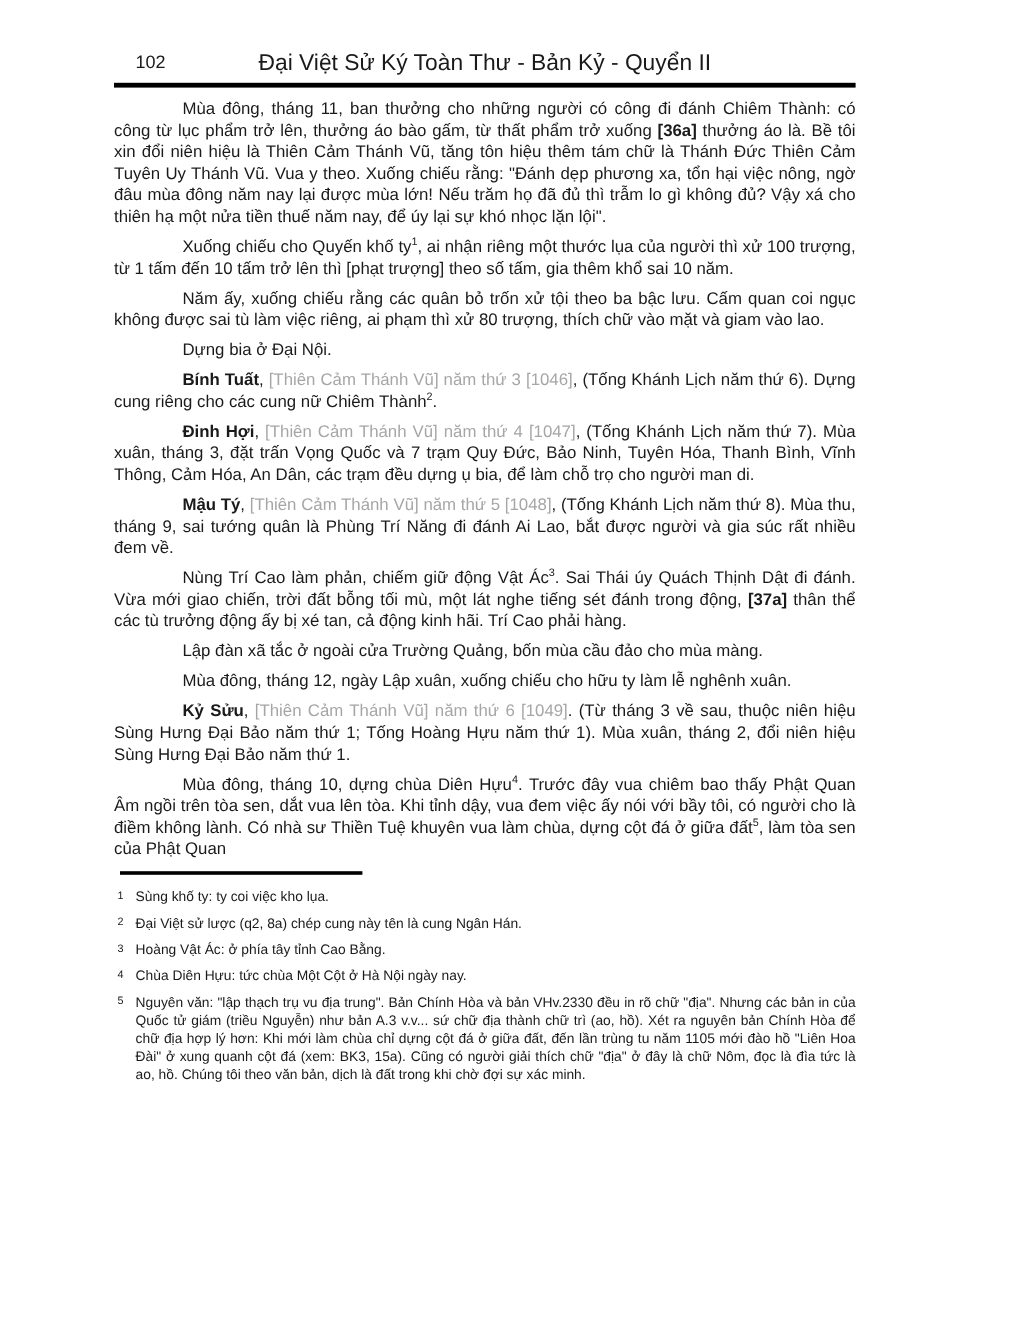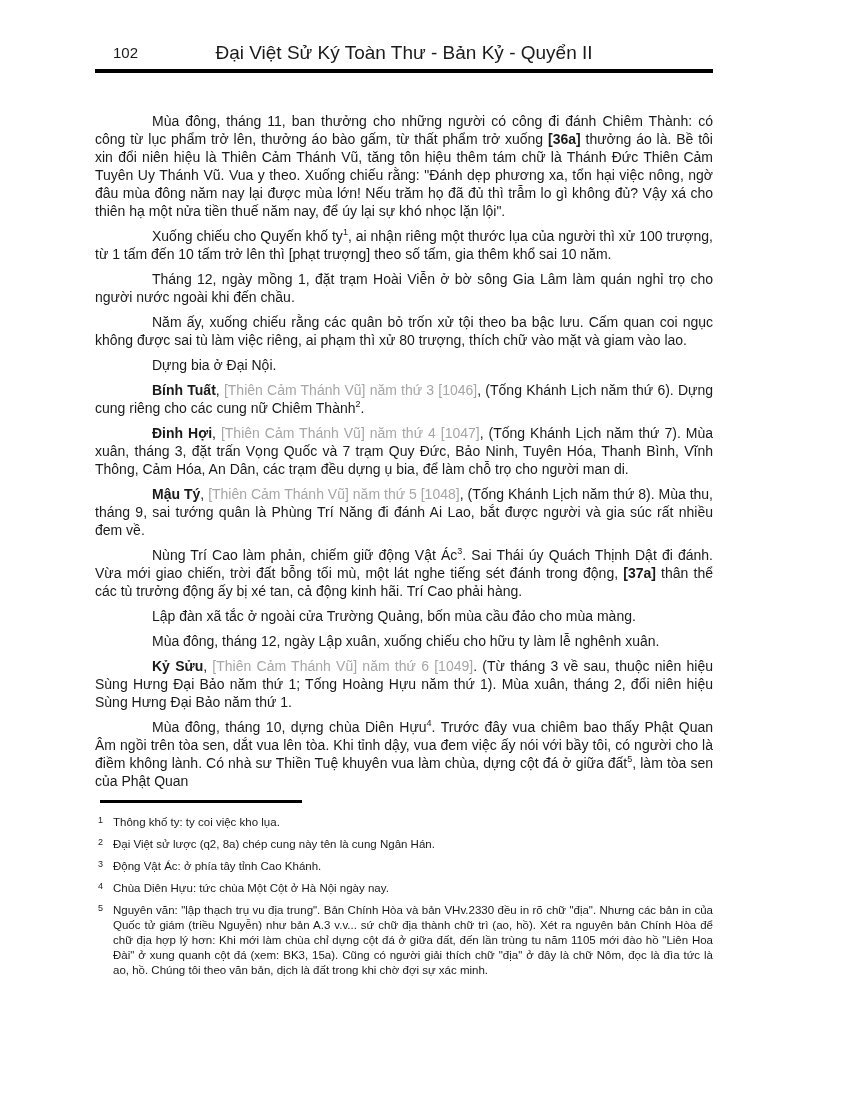--- a/index.html
+++ b/index.html
@@ -41,21 +41,21 @@
     text-align: center;
     font-size: 19px;
     line-height: 17px;
   }
   .header-rule {
     border: none;
     border-top: 4px solid var(--rule);
     margin: 8px 0 0 0;
   }
   .body-text {
-    margin-top: 39px;
+    margin-top: 8px;
   }
   .body-text p {
     margin: 0 0 7px 0;
     font-size: 14px;
     line-height: 18px;
     text-align: justify;
     text-indent: 57px;
   }
   .seg-b { font-weight: bold; }
   .seg-g { color: var(--muted); }
@@ -96,37 +96,36 @@
     <div class="page-header">
       <span class="page-number">102</span>
       <div class="header-title">Đại Việt Sử Ký Toàn Thư - Bản Kỷ - Quyển II</div>
     </div>
 
     <hr class="header-rule">
 
     <div class="body-text">
         <p><span class="seg-n">Mùa đông, tháng 11, ban thưởng cho những người có công đi đánh Chiêm Thành: có công từ lục phẩm trở lên, thưởng áo bào gấm, từ thất phẩm trở xuống </span><span class="seg-b">[36a]</span><span class="seg-n"> thưởng áo là. Bề tôi xin đổi niên hiệu là Thiên Cảm Thánh Vũ, tăng tôn hiệu thêm tám chữ là Thánh Đức Thiên Cảm Tuyên Uy Thánh Vũ. Vua y theo. Xuống chiếu rằng: "Đánh dẹp phương xa, tổn hại việc nông, ngờ đâu mùa đông năm nay lại được mùa lớn! Nếu trăm họ đã đủ thì trẫm lo gì không đủ? Vậy xá cho thiên hạ một nửa tiền thuế năm nay, để úy lại sự khó nhọc lặn lội".</span></p>
         <p><span class="seg-n">Xuống chiếu cho Quyến khố ty</span><sup class="seg-sup">1</sup><span class="seg-n">, ai nhận riêng một thước lụa của người thì xử 100 trượng, từ 1 tấm đến 10 tấm trở lên thì [phạt trượng] theo số tấm, gia thêm khổ sai 10 năm.</span></p>
-        <p><span class="seg-n">Tháng 12, ngày mồng 1, đặt trạm Hoài Viễn ở bờ sông Gia Lâm làm quán nghỉ trọ cho người nước ngoài khi đến chầu.</span></p>
         <p><span class="seg-n">Năm ấy, xuống chiếu rằng các quân bỏ trốn xử tội theo ba bậc lưu. Cấm quan coi ngục không được sai tù làm việc riêng, ai phạm thì xử 80 trượng, thích chữ vào mặt và giam vào lao.</span></p>
         <p><span class="seg-n">Dựng bia ở Đại Nội.</span></p>
         <p><span class="seg-b">Bính Tuất</span><span class="seg-n">, </span><span class="seg-g">[Thiên Cảm Thánh Vũ] năm thứ 3 [1046]</span><span class="seg-n">, (Tống Khánh Lịch năm thứ 6). Dựng cung riêng cho các cung nữ Chiêm Thành</span><sup class="seg-sup">2</sup><span class="seg-n">.</span></p>
         <p><span class="seg-b">Đinh Hợi</span><span class="seg-n">, </span><span class="seg-g">[Thiên Cảm Thánh Vũ] năm thứ 4 [1047]</span><span class="seg-n">, (Tống Khánh Lịch năm thứ 7). Mùa xuân, tháng 3, đặt trấn Vọng Quốc và 7 trạm Quy Đức, Bảo Ninh, Tuyên Hóa, Thanh Bình, Vĩnh Thông, Cảm Hóa, An Dân, các trạm đều dựng ụ bia, để làm chỗ trọ cho người man di.</span></p>
         <p><span class="seg-b">Mậu Tý</span><span class="seg-n">, </span><span class="seg-g">[Thiên Cảm Thánh Vũ] năm thứ 5 [1048]</span><span class="seg-n">, (Tống Khánh Lịch năm thứ 8). Mùa thu, tháng 9, sai tướng quân là Phùng Trí Năng đi đánh Ai Lao, bắt được người và gia súc rất nhiều đem về.</span></p>
         <p><span class="seg-n">Nùng Trí Cao làm phản, chiếm giữ động Vật Ác</span><sup class="seg-sup">3</sup><span class="seg-n">. Sai Thái úy Quách Thịnh Dật đi đánh. Vừa mới giao chiến, trời đất bỗng tối mù, một lát nghe tiếng sét đánh trong động, </span><span class="seg-b">[37a]</span><span class="seg-n"> thân thể các tù trưởng động ấy bị xé tan, cả động kinh hãi. Trí Cao phải hàng.</span></p>
         <p><span class="seg-n">Lập đàn xã tắc ở ngoài cửa Trường Quảng, bốn mùa cầu đảo cho mùa màng.</span></p>
         <p><span class="seg-n">Mùa đông, tháng 12, ngày Lập xuân, xuống chiếu cho hữu ty làm lễ nghênh xuân.</span></p>
         <p><span class="seg-b">Kỷ Sửu</span><span class="seg-n">, </span><span class="seg-g">[Thiên Cảm Thánh Vũ] năm thứ 6 [1049]</span><span class="seg-n">. (Từ tháng 3 về sau, thuộc niên hiệu Sùng Hưng Đại Bảo năm thứ 1; Tống Hoàng Hựu năm thứ 1). Mùa xuân, tháng 2, đổi niên hiệu Sùng Hưng Đại Bảo năm thứ 1.</span></p>
         <p><span class="seg-n">Mùa đông, tháng 10, dựng chùa Diên Hựu</span><sup class="seg-sup">4</sup><span class="seg-n">. Trước đây vua chiêm bao thấy Phật Quan Âm ngồi trên tòa sen, dắt vua lên tòa. Khi tỉnh dậy, vua đem việc ấy nói với bầy tôi, có người cho là điềm không lành. Có nhà sư Thiền Tuệ khuyên vua làm chùa, dựng cột đá ở giữa đất</span><sup class="seg-sup">5</sup><span class="seg-n">, làm tòa sen của Phật Quan</span></p>
       </div>
 
     <hr class="footnote-separator">
 
     <div class="footnotes">
-        <div class="footnote"><span class="fn-num">1</span><span>Thông khố ty: ty coi việc kho lụa.</span></div>
+        <div class="footnote"><span class="fn-num">1</span><span>Sùng khố ty: ty coi việc kho lụa.</span></div>
         <div class="footnote"><span class="fn-num">2</span><span>Đại Việt sử lược (q2, 8a) chép cung này tên là cung Ngân Hán.</span></div>
-        <div class="footnote"><span class="fn-num">3</span><span>Động Vật Ác: ở phía tây tỉnh Cao Khánh.</span></div>
+        <div class="footnote"><span class="fn-num">3</span><span>Hoàng Vật Ác: ở phía tây tỉnh Cao Bằng.</span></div>
         <div class="footnote"><span class="fn-num">4</span><span>Chùa Diên Hựu: tức chùa Một Cột ở Hà Nội ngày nay.</span></div>
         <div class="footnote"><span class="fn-num">5</span><span>Nguyên văn: "lập thạch trụ vu địa trung". Bản Chính Hòa và bản VHv.2330 đều in rõ chữ "địa". Nhưng các bản in của Quốc tử giám (triều Nguyễn) như bản A.3 v.v... sứ chữ địa thành chữ trì (ao, hồ). Xét ra nguyên bản Chính Hòa để chữ địa hợp lý hơn: Khi mới làm chùa chỉ dựng cột đá ở giữa đất, đến lần trùng tu năm 1105 mới đào hồ "Liên Hoa Đài" ở xung quanh cột đá (xem: BK3, 15a). Cũng có người giải thích chữ "địa" ở đây là chữ Nôm, đọc là đìa tức là ao, hồ. Chúng tôi theo văn bản, dịch là đất trong khi chờ đợi sự xác minh.</span></div>
       </div>
 
   </div>
 </div>
 
 </body></html>

